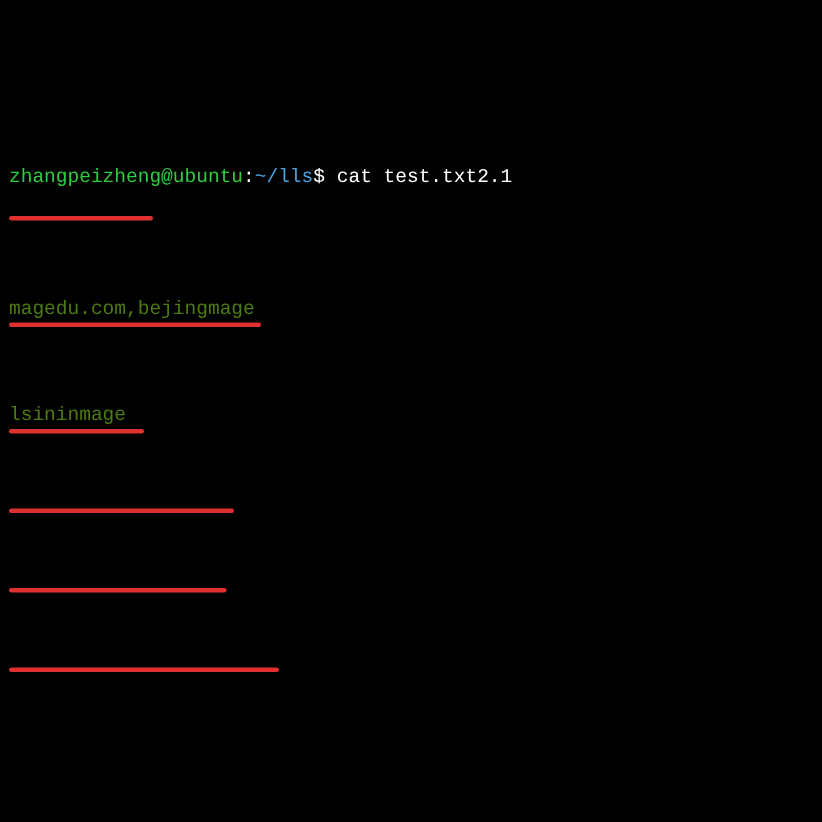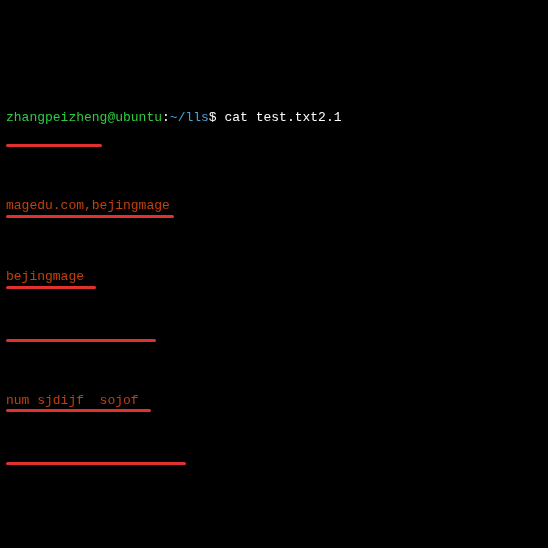--- a/index.html
+++ b/index.html
@@ -12,21 +12,21 @@
     width: 548px;
     height: 548px;
     padding: 4px 6px;
     overflow: hidden;
     white-space: pre;
   }
   .prompt-user { color: #2ecc40; }
   .prompt-path { color: #4aa3df; }
   .prompt-sym  { color: #fff; }
   .cmd         { color: #fff; }
-  .out         { color: #c2410c; }
+  .out         { color: #4d7c0f; }
   .rel { position: relative; display: block; }
   .underline {
     position: absolute;
     height: 3px;
     background: #e03131;
     border-radius: 2px;
     bottom: -3px;
     left: 0;
   }
   .blank { height: 18px; }
@@ -37,25 +37,25 @@
 
 
 
 <span class="rel">
 <span class="prompt-user">zhangpeizheng@ubuntu</span><span class="prompt-sym">:</span><span class="prompt-path">~/lls</span><span class="prompt-sym">$</span> <span class="cmd">cat test.txt2.1</span>
 <span class="underline" style="width:96px"></span>
 </span>
 <div class="blank"></div>
 <span class="rel"><span class="out">magedu.com,bejingmage</span><span class="underline" style="width:168px"></span></span>
 <div class="blank"></div>
-<span class="rel"><span class="out">bejingmage</span><span class="underline" style="width:90px"></span></span>
+<span class="rel"><span class="out">lsininmage</span><span class="underline" style="width:90px"></span></span>
 <div class="blank"></div>
 <span class="rel"><span class="underline" style="width:150px"></span></span>
 <div class="blank"></div>
-<span class="rel"><span class="out">num sjdijf  sojof</span><span class="underline" style="width:145px"></span></span>
+<span class="rel"><span class="underline" style="width:145px"></span></span>
 <div class="blank"></div>
 <span class="rel"><span class="underline" style="width:180px"></span></span>
 <div class="blank"></div>
 
 
 
 
 
 
 

